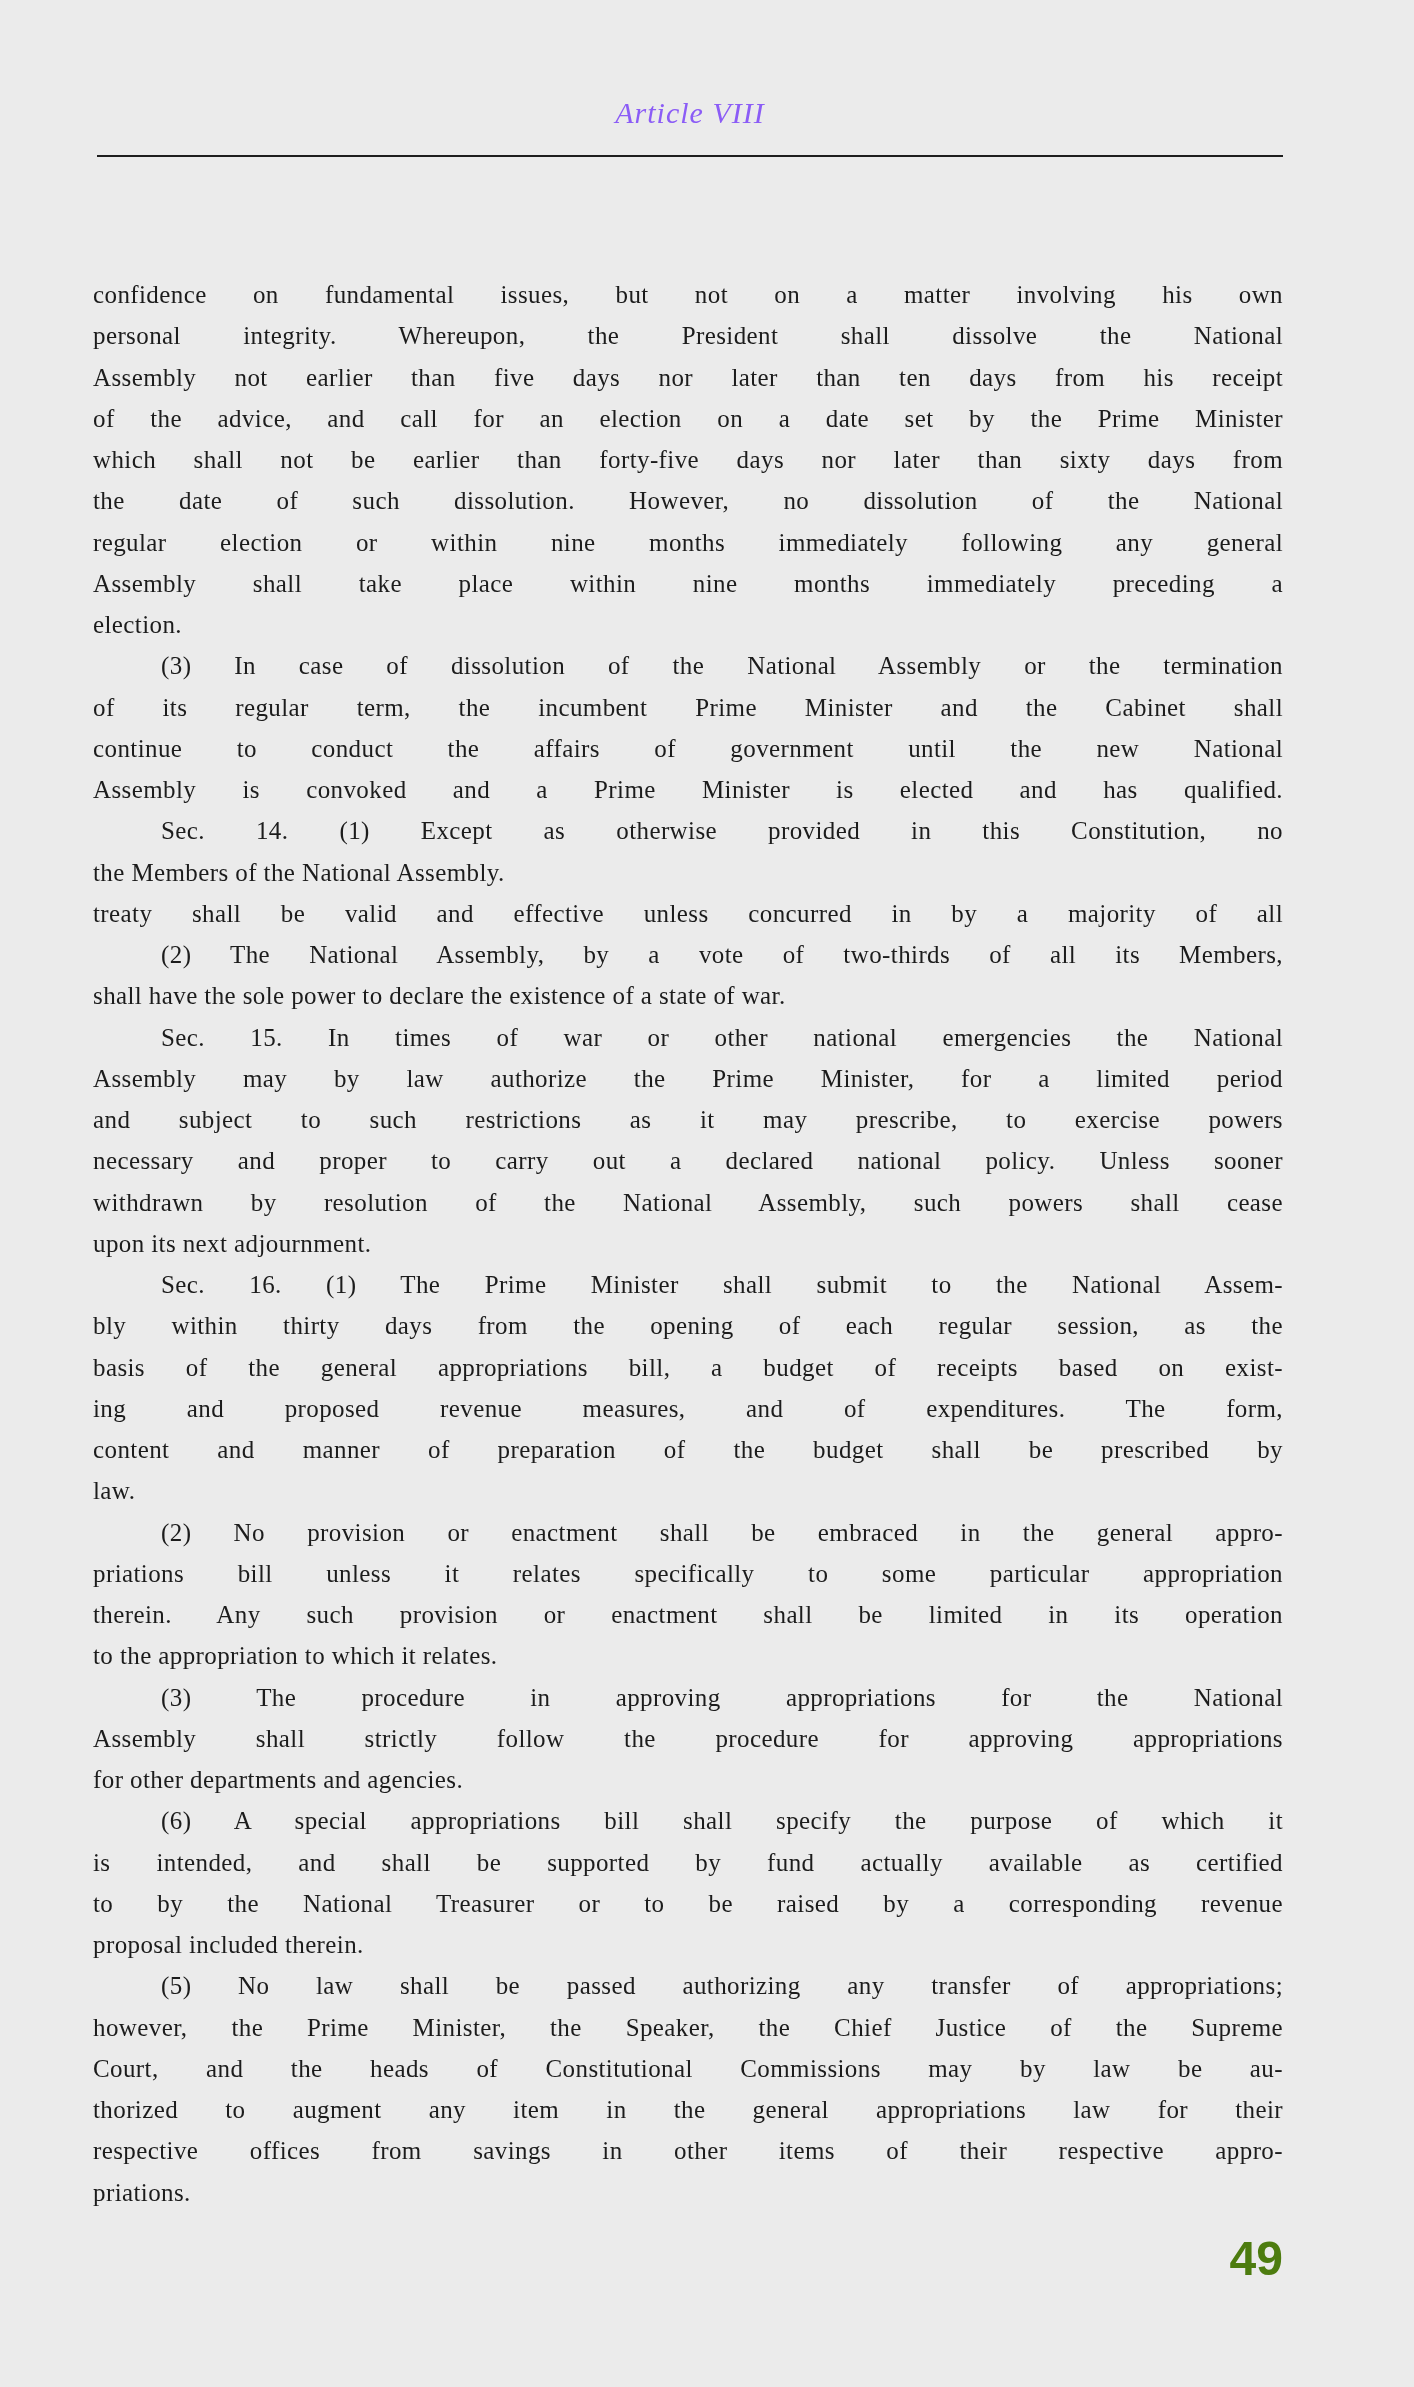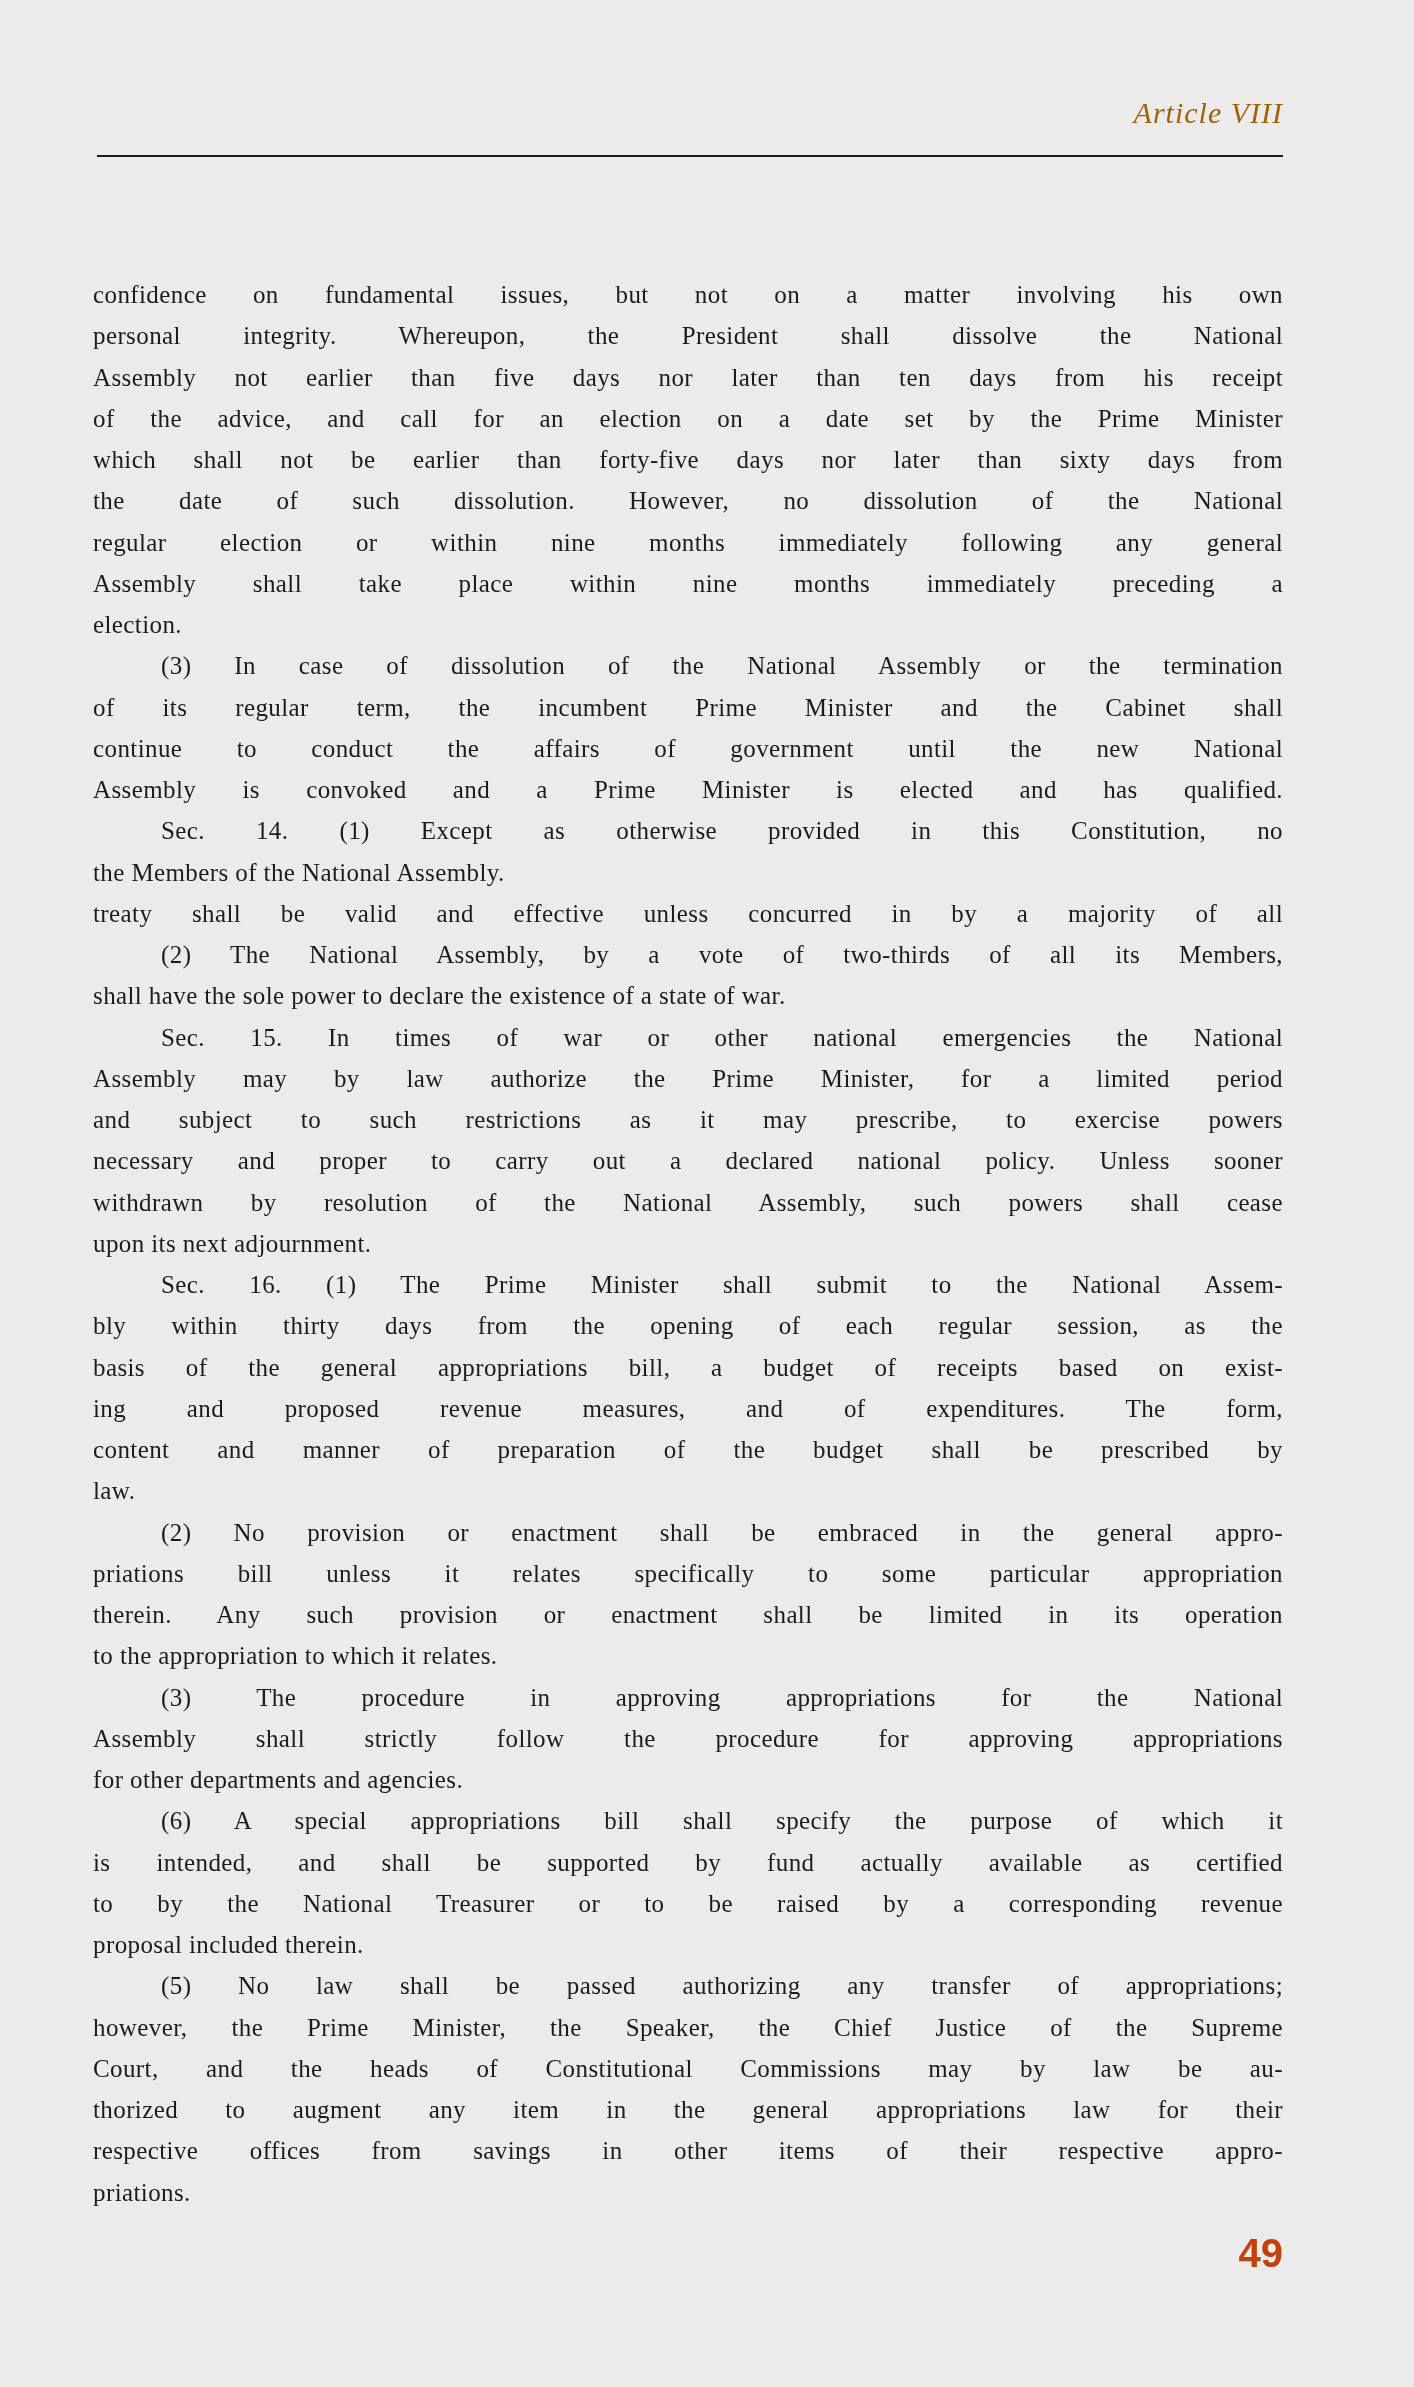--- a/index.html
+++ b/index.html
@@ -9,26 +9,26 @@
     background: #ebebeb;
     position: relative;
     overflow: hidden;
     color: #1c1c1c;
   }
   .running-head {
     position: absolute;
     left: 97px;
     width: 1186px;
     top: 96px;
-    text-align: right;
+    text-align: center;
     font-family: "Liberation Serif", serif;
     font-style: italic;
     font-size: 30px;
     letter-spacing: 1px;
-    color: #a16207;
+    color: #8b5cf6;
   }
   .rule {
     position: absolute;
     left: 97px;
     top: 155px;
     width: 1186px;
     height: 0;
     border-top: 2px solid #1e1e1e;
   }
   .body-text {
@@ -55,22 +55,22 @@
     padding-left: 68px;
   }
   .page-number {
     position: absolute;
     left: 1200px;
     width: 83px;
     top: 2231px;
     text-align: right;
     font-family: "Liberation Sans", sans-serif;
     font-weight: bold;
-    font-size: 40px;
-    color: #c2410c;
+    font-size: 48px;
+    color: #4d7c0f;
   }
 </style>
 </head>
 <body>
 
 <div class="running-head">Article VIII</div>
 <div class="rule"></div>
 
 <div class="body-text">
 

